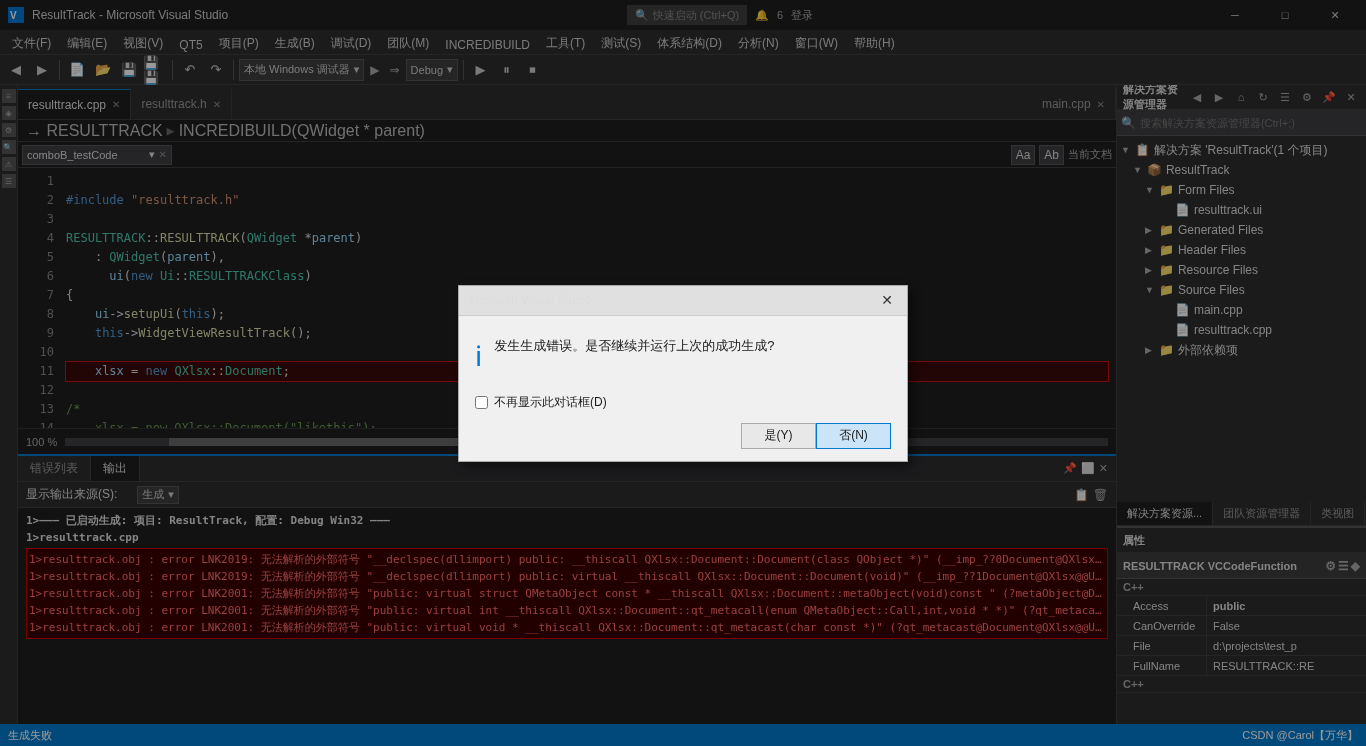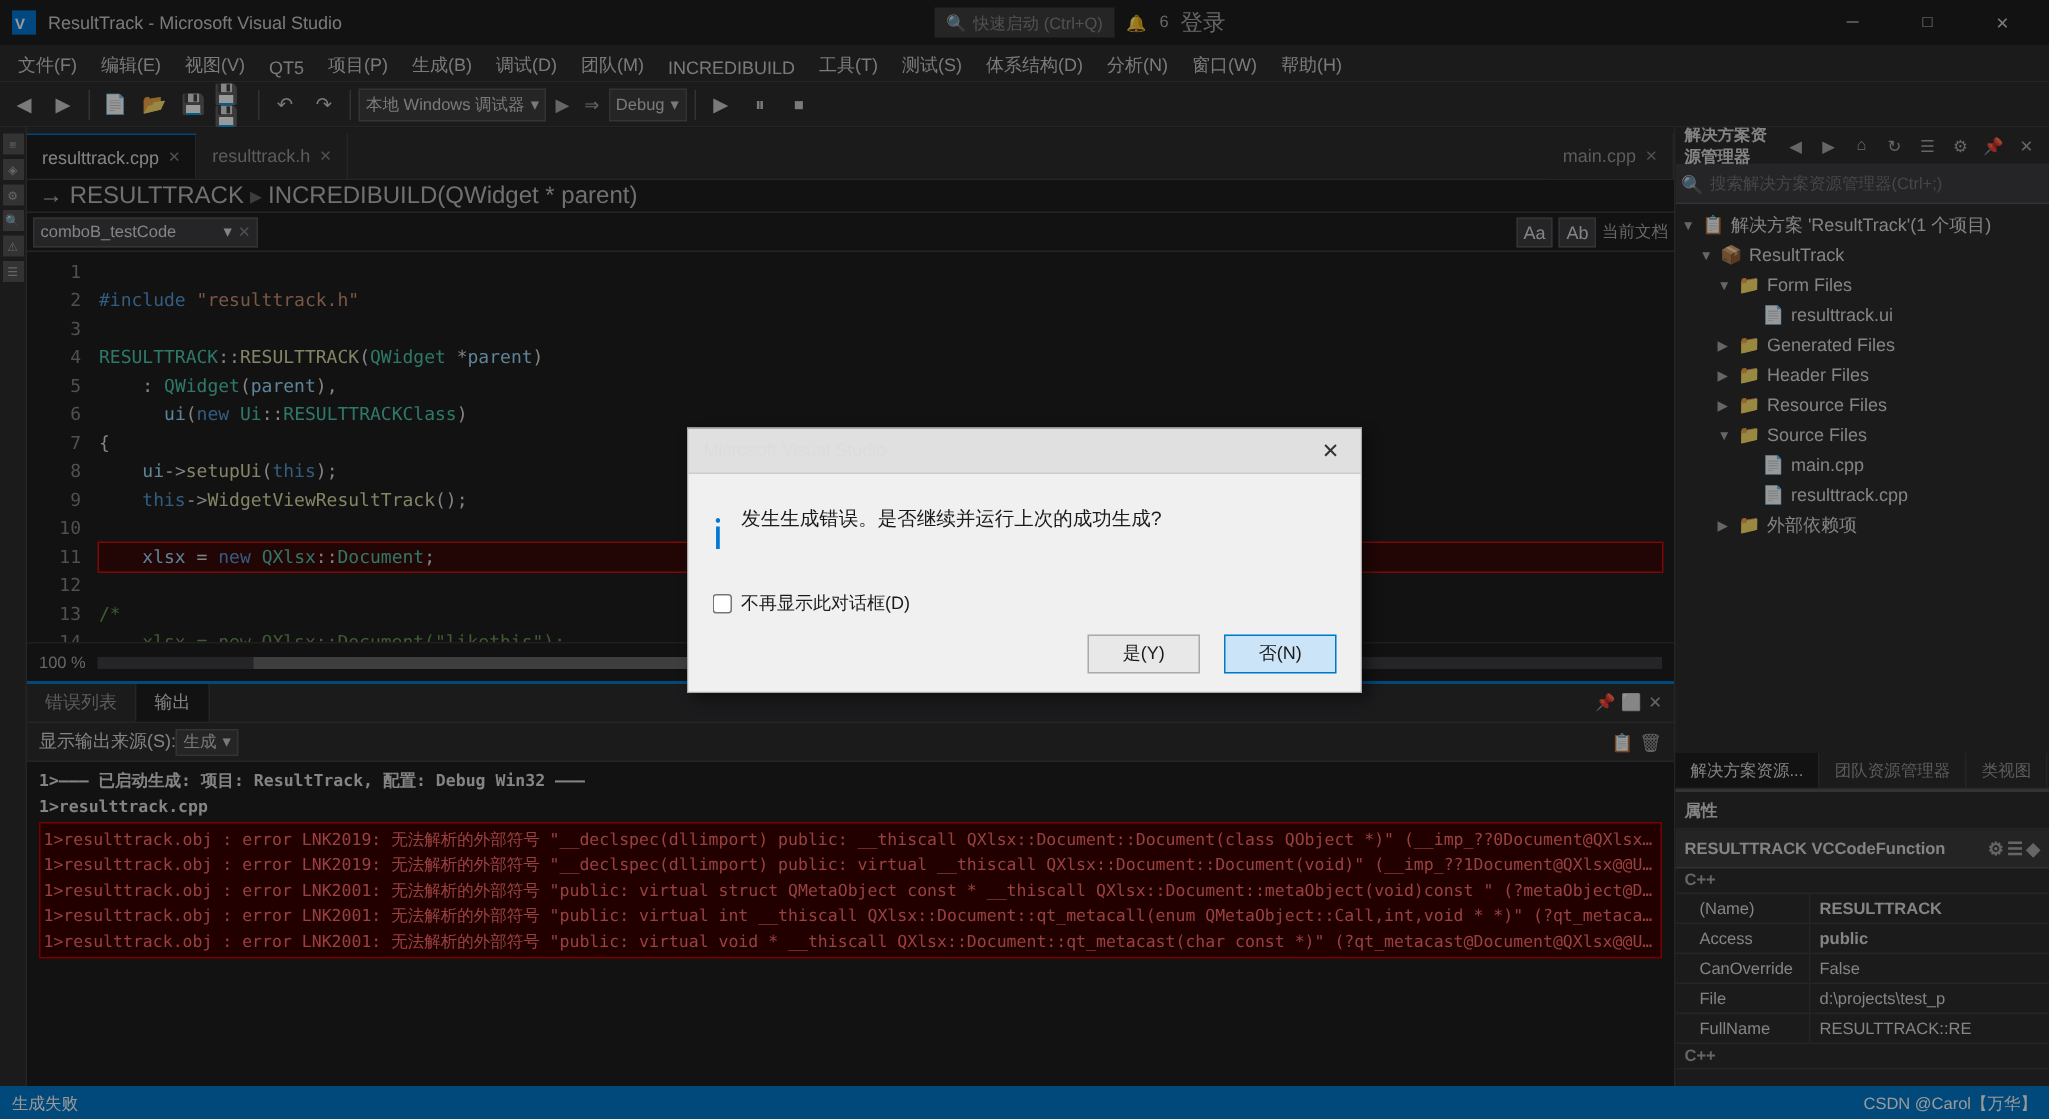--- a/index.html
+++ b/index.html
@@ -267,21 +267,21 @@
       align-items: center;
       gap: 4px;
       padding-right: 8px;
     }
     .output-header {
       height: 26px;
       background: #2d2d30;
       display: flex;
       align-items: center;
       padding: 0 8px;
-      gap: 0;
+      gap: 20px;
       border-bottom: 1px solid #3f3f3f;
       font-size: 12px;
     }
     .output-content {
       flex: 1;
       font-family: 'Consolas', monospace;
       font-size: 11px;
       color: #dcdcdc;
       padding: 4px 8px;
       overflow-y: auto;
@@ -571,21 +571,21 @@
       display: flex;
       align-items: center;
       gap: 6px;
       margin-bottom: 12px;
       font-size: 12px;
       color: #1a1a1a;
     }
     .dialog-buttons {
       display: flex;
       justify-content: flex-end;
-      gap: 16px;
+      gap: 0;
     }
     .dialog-btn {
       min-width: 75px;
       height: 26px;
       padding: 0 12px;
       font-size: 12px;
       cursor: pointer;
       border: 1px solid #aaa;
       background: #e8e8e8;
       color: #1a1a1a;
@@ -611,21 +611,21 @@
     </div>
     <span>ResultTrack - Microsoft Visual Studio</span>
   </div>
   <div style="display:flex;align-items:center;gap:8px;">
     <div style="display:flex;align-items:center;gap:4px;background:#3e3e40;padding:2px 8px;height:20px;font-size:11px;color:#888;">
       <span>🔍</span>
       <span>快速启动 (Ctrl+Q)</span>
     </div>
     <span style="font-size:11px;color:#aaa;">🔔</span>
     <span style="font-size:11px;color:#aaa;">6</span>
-    <span style="font-size:15px;color:#aaa;cursor:pointer;">登录</span>
+    <span style="font-size:11px;color:#aaa;cursor:pointer;">登录</span>
   </div>
   <div class="title-bar-right">
     <div class="title-btn">─</div>
     <div class="title-btn">□</div>
     <div class="title-btn close">✕</div>
   </div>
 </div>
 
 <div class="menu-bar">
   <div class="menu-item">文件(F)</div>
@@ -906,24 +906,20 @@
         <span style="font-size:11px;">RESULTTRACK VCCodeFunction</span>
         <div class="prop-icons">
           <span style="cursor:pointer;color:#aaa;font-size:12px;">⚙</span>
           <span style="cursor:pointer;color:#aaa;font-size:12px;">☰</span>
           <span style="cursor:pointer;color:#aaa;font-size:12px;">◆</span>
         </div>
       </div>
       <div class="prop-table">
         <div class="prop-section">C++</div>
         <div class="prop-row">
-          <span class="prop-name">(Name)</span>
-          <span class="prop-value bold">RESULTTRACK</span>
-        </div>
-        <div class="prop-row">
           <span class="prop-name">Access</span>
           <span class="prop-value bold">public</span>
         </div>
         <div class="prop-row">
           <span class="prop-name">CanOverride</span>
           <span class="prop-value">False</span>
         </div>
         <div class="prop-row">
           <span class="prop-name">File</span>
           <span class="prop-value">d:\projects\test_p</span>

